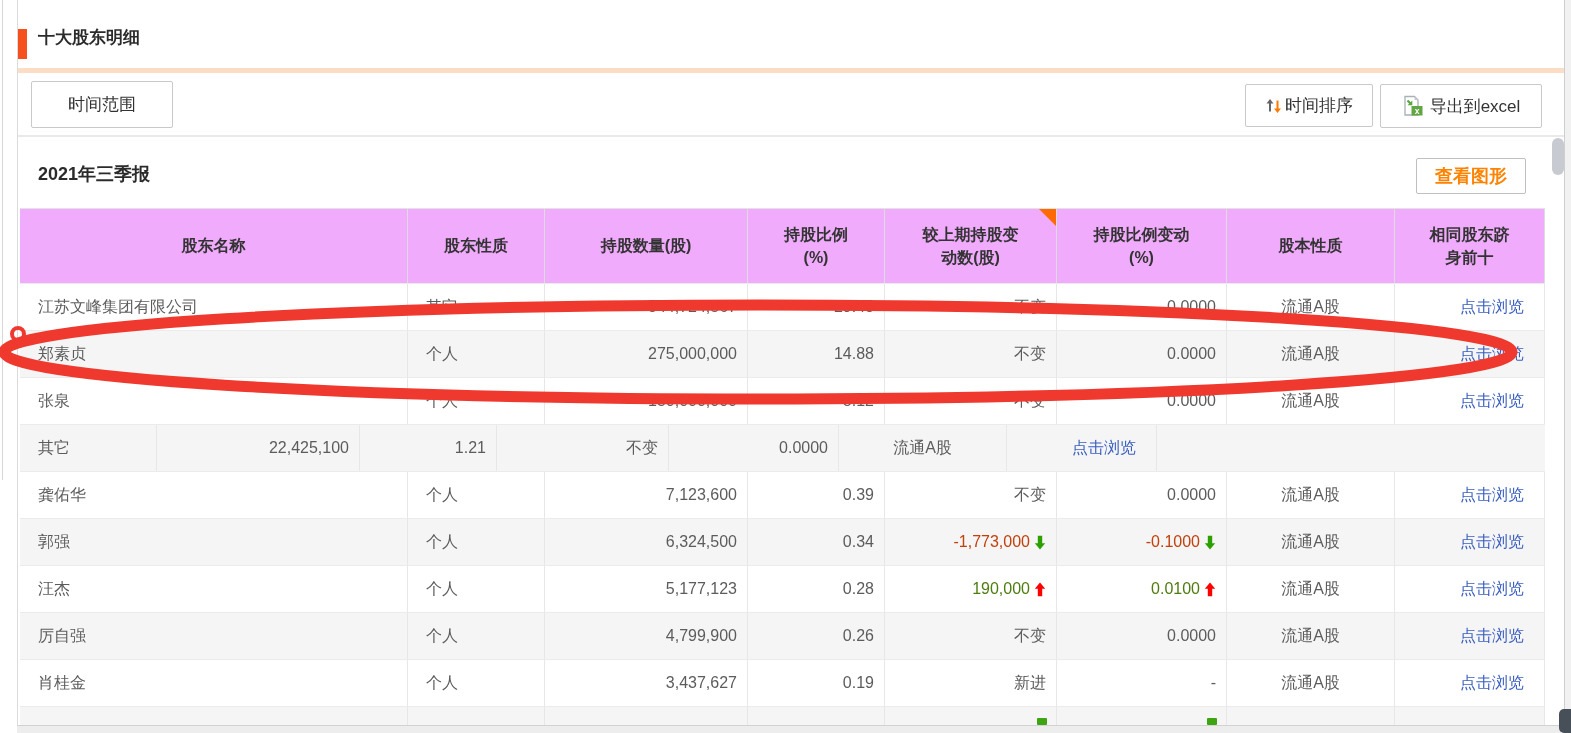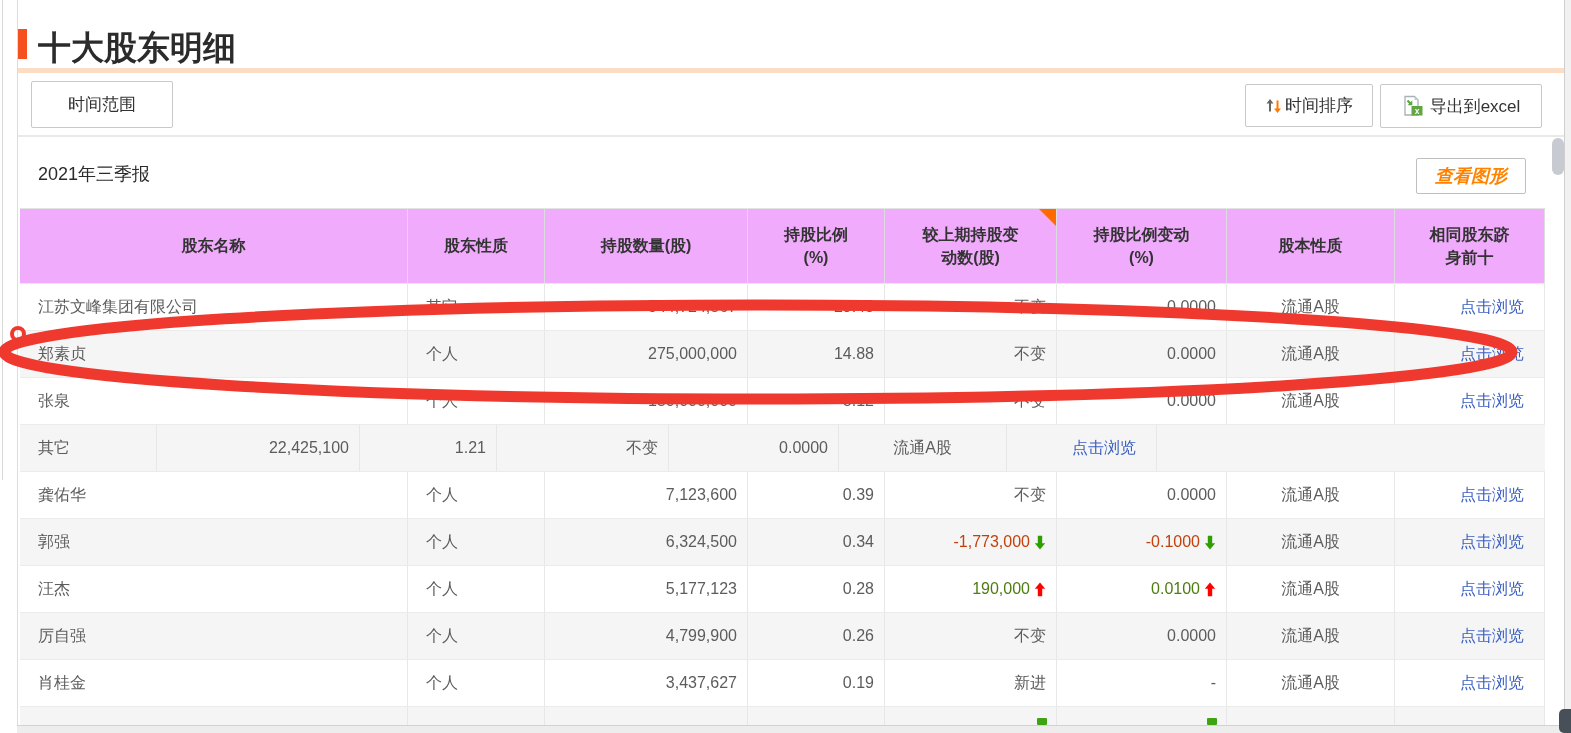--- a/index.html
+++ b/index.html
@@ -3,30 +3,30 @@
 <meta charset="utf-8">
 <style>
   html,body{margin:0;padding:0;}
   .stage{position:relative;width:1571px;height:733px;background:#fff;overflow:hidden;
          font-family:"Liberation Sans","DejaVu Sans",sans-serif;color:#333;}
   .abs{position:absolute;}
   .left-line{left:2px;top:0;width:1px;height:480px;background:#d9d9d9;}
   .panel-left-border{left:17px;top:0;width:1px;height:733px;background:#dcdcdc;}
   .right-strip{left:1564px;top:0;width:7px;height:733px;background:#f1f1f1;border-left:1px solid #cfcfcf;box-sizing:border-box;}
   .title-accent{left:18px;top:29px;width:9px;height:30px;background:#f4511e;}
-  .page-title{left:38px;top:26px;font-size:33px;font-weight:bold;color:#2b2b2b;}
+  .page-title{left:38px;top:26px;font-size:17px;font-weight:bold;color:#2b2b2b;}
   .peach-divider{left:18px;top:68px;width:1546px;height:5px;background:#fbddc5;}
   .toolbar-sep{left:18px;top:135px;width:1546px;height:2px;background:#e9e9e9;}
   .btn{position:absolute;background:#fff;border:1px solid #c9c9c9;border-radius:2px;
        font-family:inherit;font-size:17px;color:#333;display:flex;align-items:center;justify-content:center;cursor:pointer;box-sizing:border-box;}
   .btn-time-range{left:31px;top:81px;width:142px;height:47px;text-align:right;}
   .btn-sort{left:1245px;top:84px;width:128px;height:43px;gap:2px;}
   .btn-export{left:1380px;top:84px;width:162px;height:44px;gap:5px;}
-  .btn-view-chart{left:1416px;top:158px;width:110px;height:36px;color:#ff8300;font-weight:bold;font-size:18px;border-color:#bfbfbf;font-style:italic;}
-  .report-period{left:38px;top:162px;font-size:18px;font-weight:normal;color:#2b2b2b;}
+  .btn-view-chart{left:1416px;top:158px;width:110px;height:36px;color:#ff8300;font-weight:bold;font-size:18px;border-color:#bfbfbf;}
+  .report-period{left:38px;top:162px;font-size:18px;font-weight:bold;color:#2b2b2b;}
   
   .table{left:20px;top:208px;width:1525px;height:517px;overflow:hidden;font-size:16px;}
   .thead{display:flex;height:75px;background:#f0abfc;border-top:1px solid #e3e3e3;box-sizing:border-box;}
   .th{display:flex;align-items:center;justify-content:center;text-align:center;
       white-space:pre-line;font-weight:bold;color:#333;box-sizing:border-box;
       border-right:1px solid #dcdcdc;position:relative;line-height:1.45;}
   .tr{display:flex;height:47px;border-top:1px solid #ebebeb;box-sizing:border-box;background:#fff;}
   .tr.alt{background:#f5f5f5;}
   .td{display:flex;align-items:center;box-sizing:border-box;border-right:1px solid #e7e7e7;color:#5c5c5c;}
   .c0{width:388px;}.c1{width:137px;}.c2{width:203px;}.c3{width:137px;}

